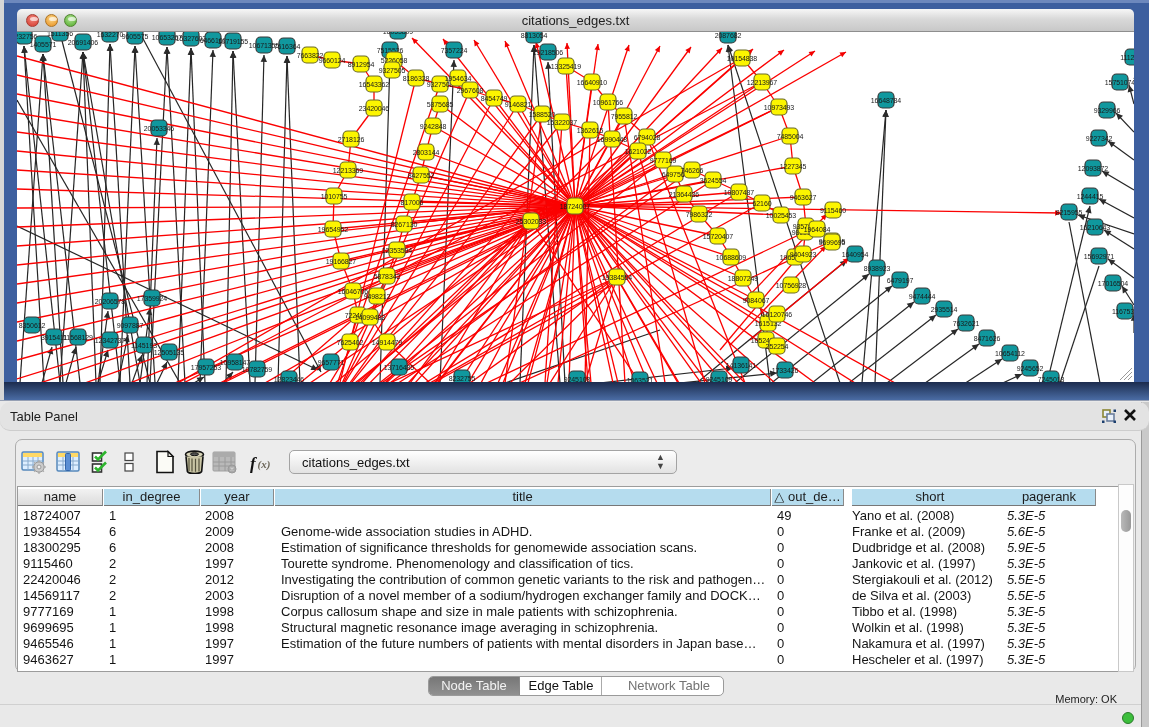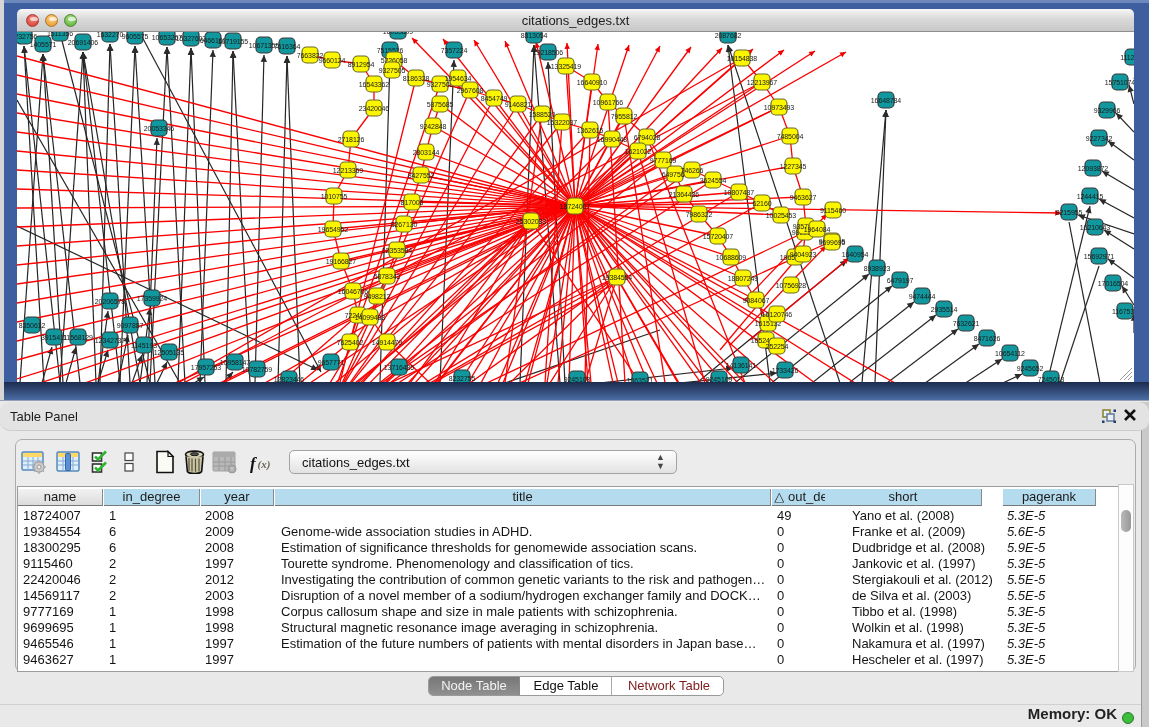--- a/index.html
+++ b/index.html
@@ -34,23 +34,23 @@
 .tr span { position:absolute; top:0; overflow:hidden; }
 .c0 { left:5px; width:80px; } .c1 { left:91px; width:90px; }
 .c2 { left:187px; width:70px; } .c3 { left:263px; width:492px; }
 .c4 { left:759px; width:64px; } .c5 { left:834px; width:150px; }
 .c6 { left:989px; width:88px;font-style:italic; }
 #sbar { position:absolute; right:1px; top:44px; width:16px; height:188px; background:#fdfdfd; border:1px solid #c9c9c9; }
 #sthumb { position:absolute; left:2px; top:25px; width:10px; height:22px; background:linear-gradient(90deg,#b9b9b9,#989898); border-radius:6px; }
 #tabs { position:absolute; left:428px; top:275px; width:296px; height:20px; border:1px solid #9a9a9a; border-radius:5px; background:#fff; font-size:13px; }
 #tabs .seg { position:absolute; top:0; height:18px; text-align:center; padding-top:1px; }
 #tabs .sel { left:0; width:91px; background:linear-gradient(#777,#909090); color:#f3f3f3; border-radius:4px 0 0 4px; border-right:1px solid #888; }
-#tabs .s2 { left:92px; width:91px; color:#111; border-right:1px solid #aaa; }
-#tabs .s3 { left:184px; width:112px; color:#7f1d1d; }
-#mem { position:absolute; right:32px; bottom:5px; font-size:15px; color:#222;font-weight:bold; }
+#tabs .s2 { left:92px; width:81px; color:#111; border-right:1px solid #aaa; }
+#tabs .s3 { left:184px; width:112px; color:#737373; }
+#mem { position:absolute; right:32px; bottom:22px; font-size:11px; color:#222; }
 #memdot { position:absolute; right:15px; bottom:3px; width:12px; height:12px; border-radius:50%; background:#3cbe3c; border:1px solid #2a7a2a; }
 #botline { position:absolute; left:0; top:303px; width:1141px; height:1px; background:#d0d0d0; }
 </style></head>
 <body>
 <div id="stage">
 <div id="leftstrip"></div>
 <div id="netbg">
       <div class="topline"></div>
     </div>
 <div id="shadowbar"></div>
@@ -956,21 +956,21 @@
           <span class="ct">citations_edges.txt</span>
           <span class="arr">▲<br>▼</span>
         </div>
     <div id="table">
       <div id="thead">
         <span class="h0" style="left:0;width:85px">name</span>
         <span style="left:86px;width:96px">in_degree</span>
         <span style="left:183px;width:73px">year</span>
         <span style="left:257px;width:496px">title</span>
         <span style="left:754px;width:72px">△ out_de…</span>
-        <span style="left:807px;width:157px">short</span>
+        <span style="left:834px;width:157px">short</span>
         <span style="left:985px;width:93px">pagerank</span>
       </div>
       <div id="tbody">
             <div class="tr">
               <span class="c0">18724007</span>
               <span class="c1">1</span>
               <span class="c2">2008</span>
               <span class="c4">49</span>
               <span class="c5">Yano et al. (2008)</span>
               <span class="c6">5.3E-5</span>

